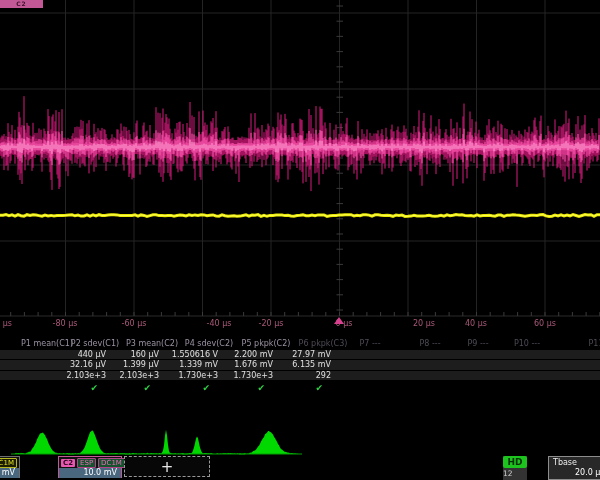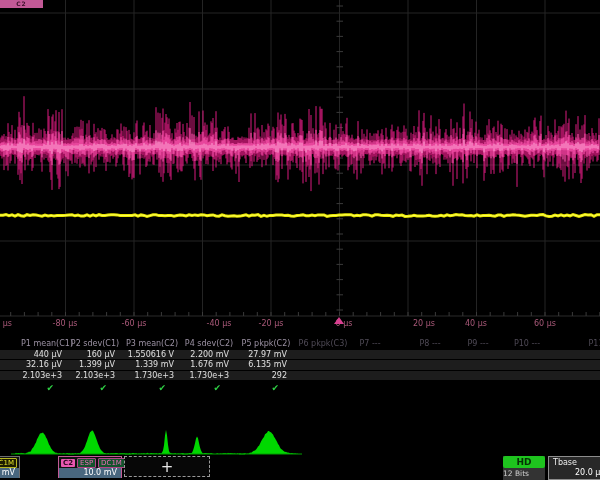--- a/index.html
+++ b/index.html
@@ -24,21 +24,21 @@
     border-left:5px solid transparent;border-right:5px solid transparent;
     border-bottom:7px solid #d84090;
   }
   .mheaders{position:absolute;left:0;top:339px;width:600px;height:10px;font-size:8px;padding-left:47px;}
   .mheader{position:absolute;top:0;transform:translateX(-50%);color:#9b91a3;white-space:nowrap;}
   .mheader.dim{color:#4f4a56;}
   .mtable{position:absolute;left:0;top:350px;width:600px;}
   .mrow{
     display:grid;grid-template-columns:64px 53px 59px 55px 58px auto;
     height:9.3px;margin-bottom:1px;background:#1d1d1d;
-    font-size:8px;line-height:9.3px;color:#e0e0e0;
+    font-size:8px;line-height:9.3px;color:#e0e0e0;padding-left:44px;
   }
   .mrow .cell{text-align:right;padding-right:2px;white-space:nowrap;overflow:visible;}
   .mrow.checks{background:transparent;height:13px;line-height:13px;margin-top:2px;}
   .mrow.checks .cell{color:#2fd145;font-size:9px;font-weight:bold;padding-right:10px;}
   #hist-svg{position:absolute;left:0;top:430px;}
   .bottom-bar{position:absolute;left:0;top:456px;width:600px;height:24px;}
   .chbox{
     position:absolute;top:0;height:22px;border:1px solid #6e6e6e;background:#101010;
     font-size:8px;color:#eee;box-sizing:border-box;
   }
@@ -46,21 +46,21 @@
   .chbox .valrow{height:10px;background:#49677f;color:#fff;text-align:right;padding:0 4px;line-height:10px;}
   .badge{font-size:7px;line-height:8px;padding:0 2px;white-space:nowrap;border-radius:1px;}
   .badge.c1coupling{color:#e2e22a;border:1px solid #b8b820;background:#1c1c00;}
   .badge.c2name{color:#2a081e;background:#e858b0;font-weight:bold;}
   .badge.c2outline{color:#ef6cba;border:1px solid #b04487;background:#14532d;}
   .c2box{border-color:#c25996;}
   .plusbox{
     position:absolute;left:124px;top:0;width:86px;height:21px;border:1px dashed #9a9a9a;
     background:#070707;color:#e8e8e8;text-align:center;font-size:15px;line-height:20px;box-sizing:border-box;
   }
-  .hdbox{position:absolute;left:503px;top:0;width:42px;height:24px;background:#333;box-sizing:border-box;}
+  .hdbox{position:absolute;left:503px;top:0;width:24px;height:24px;background:#333;box-sizing:border-box;}
   .hdbadge{height:12px;background:#1ec41e;color:#053005;font-weight:bold;font-size:9px;line-height:12px;text-align:center;border-radius:2px;}
   .hdbits{height:12px;color:#cfcfcf;font-size:7.5px;line-height:12px;text-align:left;}
   .tbasebox{
     position:absolute;left:548px;top:0;width:70px;height:24px;background:#282828;
     border:1px solid #8d8d8d;box-sizing:border-box;color:#ececec;font-size:8px;
   }
   .tbasebox .tlabel{display:block;padding:1px 0 0 4px;}
   .tbasebox .tval{display:block;padding:1px 0 0 26px;color:#fff;}
 </style>
 </head>

